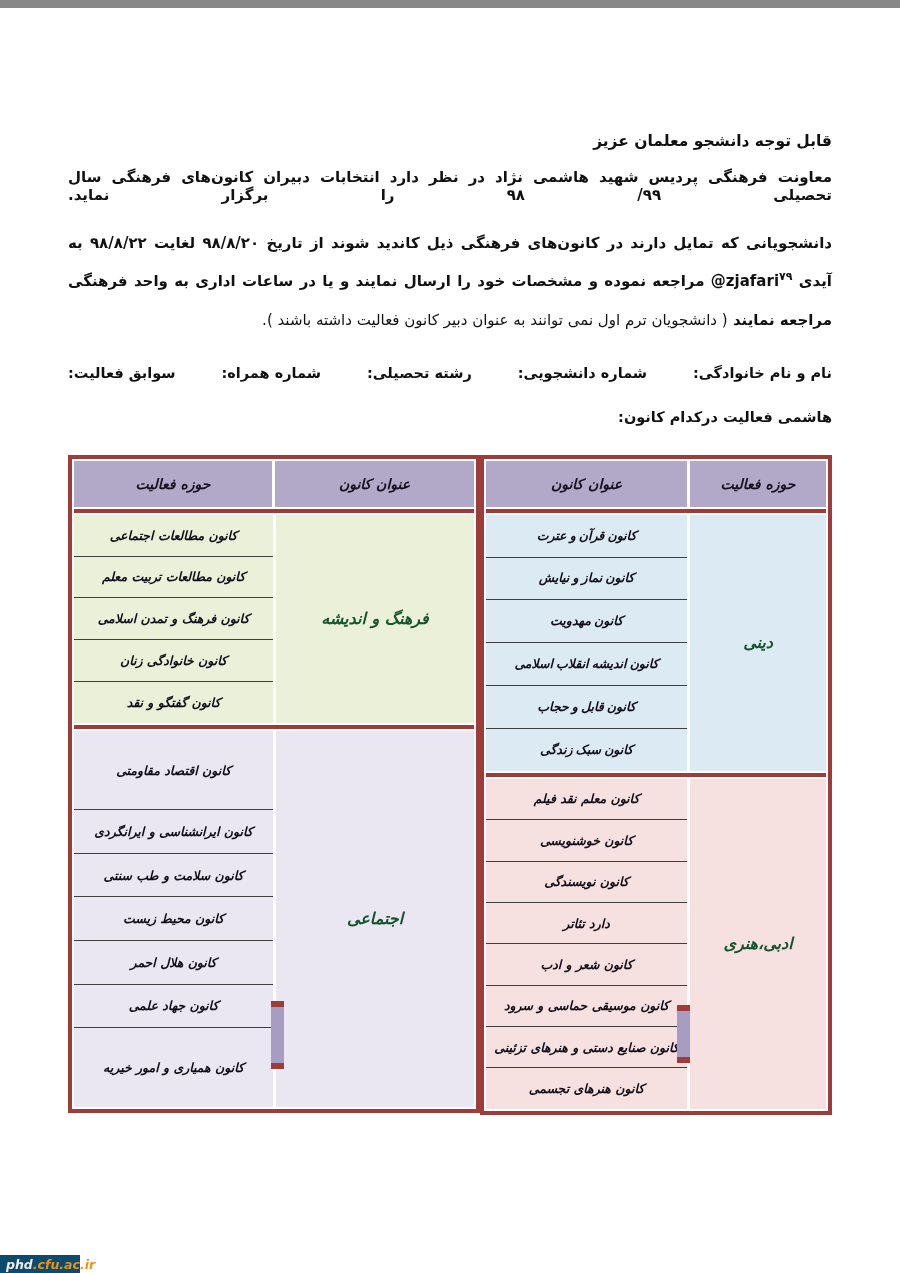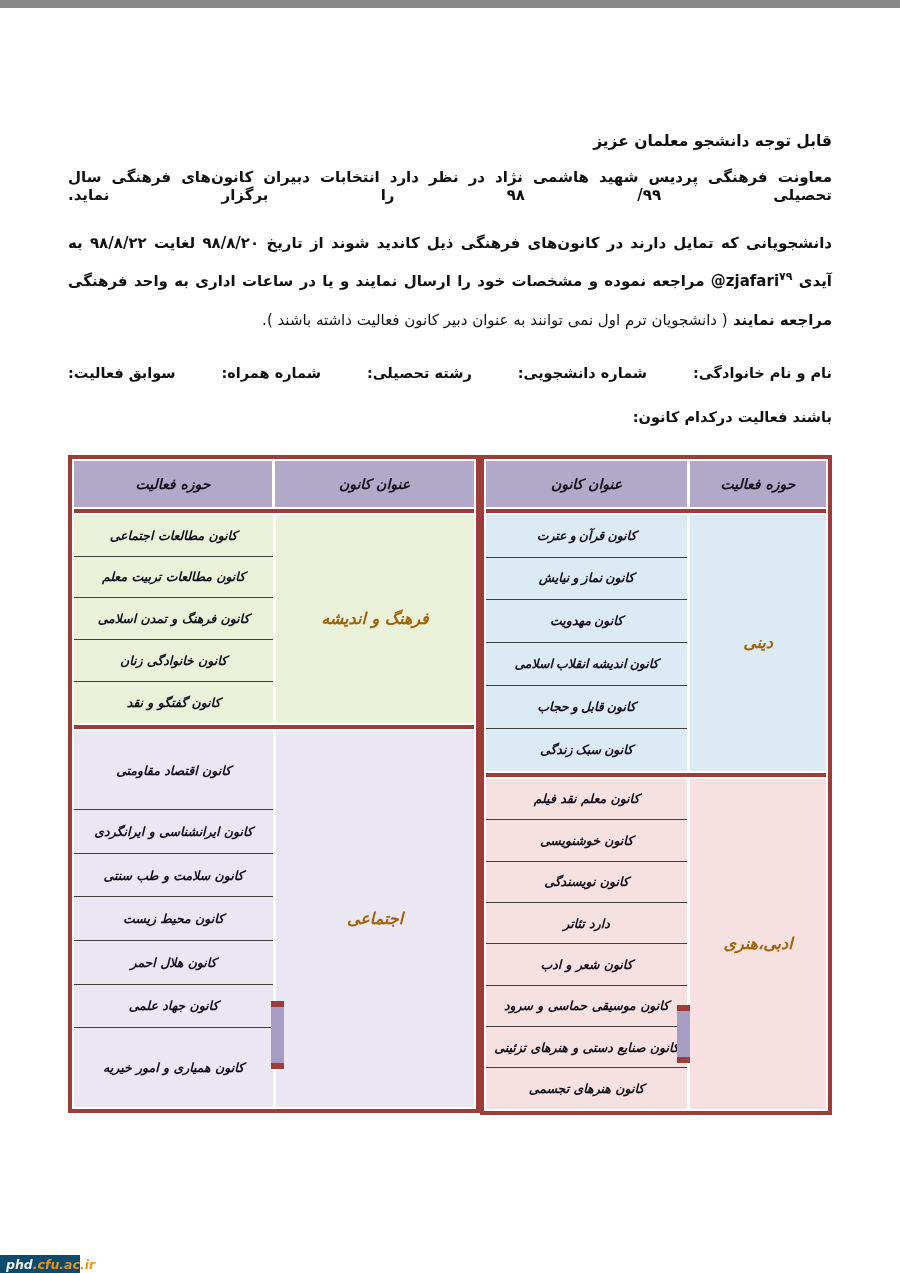--- a/index.html
+++ b/index.html
@@ -26,21 +26,21 @@
   .group{border:4px solid #9e3c3a;background:#fff;padding:2px;box-sizing:border-box;}
   .g-right{width:352px;}
   .g-left{width:412px;}
   .g-header{display:flex;gap:3px;height:46px;}
   .hcell{background:#b2a8c8;display:flex;align-items:center;justify-content:center;font-size:14px;color:#14101e;}
   .g-right .cat-col{width:136px;}
   .g-left  .cat-col{width:198px;}
   .names-col{flex:1;}
   .hr-maroon{height:4px;background:#9e3c3a;margin:2px 0;}
   .section{display:flex;gap:3px;}
-  .sec-cat{display:flex;align-items:center;justify-content:center;font-size:16px;color:#a16207;}
+  .sec-cat{display:flex;align-items:center;justify-content:center;font-size:16px;color:#14532d;}
   .sec-names{flex:1;display:flex;flex-direction:column;}
   .ncell{flex:1;display:flex;align-items:center;justify-content:center;font-size:12.5px;text-align:center;padding:0 4px;color:#100d18;}
   .ncell + .ncell{border-top:1.5px solid #3f3f3f;}
   .ncell.tall{flex:1.85;}
   .sec-blue  .sec-cat,.sec-blue  .ncell{background:#dcebf3;font-family:Liberation Serif, serif;}
   .sec-pink  .sec-cat,.sec-pink  .ncell{background:#f7e0e0;}
   .sec-green .sec-cat,.sec-green .ncell{background:#ebf1d9;}
   .sec-lav   .sec-cat,.sec-lav   .ncell{background:#eae6f2;}
   .sec-h-blue{height:256px;}
   .sec-h-pink{height:330px;}
@@ -74,21 +74,21 @@
     <p class="p2"><span class="b">دانشجویانی که تمایل دارند در کانون‌های فرهنگی ذیل کاندید شوند از تاریخ ۹۸/۸/۲۰ لغایت ۹۸/۸/۲۲ به آیدی </span><span class="handle" dir="ltr"><span>@zjafari</span><sup>۷۹</sup></span><span class="b"> مراجعه نموده و مشخصات خود را ارسال نمایند و یا در ساعات اداری به واحد فرهنگی مراجعه نمایند </span><span class="note">( دانشجویان ترم اول نمی توانند به عنوان دبیر کانون فعالیت داشته باشند ).</span></p>
 
     <div class="form-line">
       <span>نام و نام خانوادگی:</span>
       <span>شماره دانشجویی:</span>
       <span>رشته تحصیلی:</span>
       <span>شماره همراه:</span>
       <span>سوابق فعالیت:</span>
     </div>
 
-    <p class="question">باشند فعالیت درکدام کانون:</p>
+    <p class="question">هاشمی فعالیت درکدام کانون:</p>
 
     <div class="table-wrap">
 
       <div class="group g-right">
         <div class="g-header">
           <div class="hcell cat-col calli">حوزه فعالیت</div>
           <div class="hcell names-col calli">عنوان کانون</div>
         </div>
         <div class="hr-maroon"></div>
 

